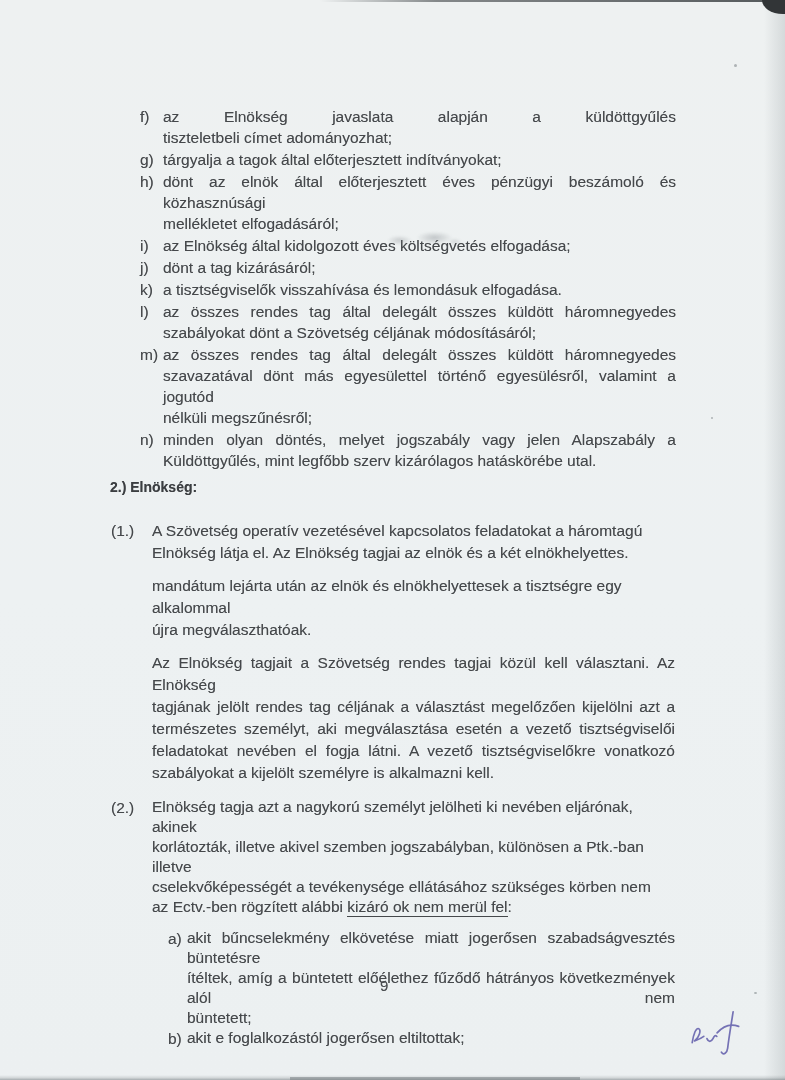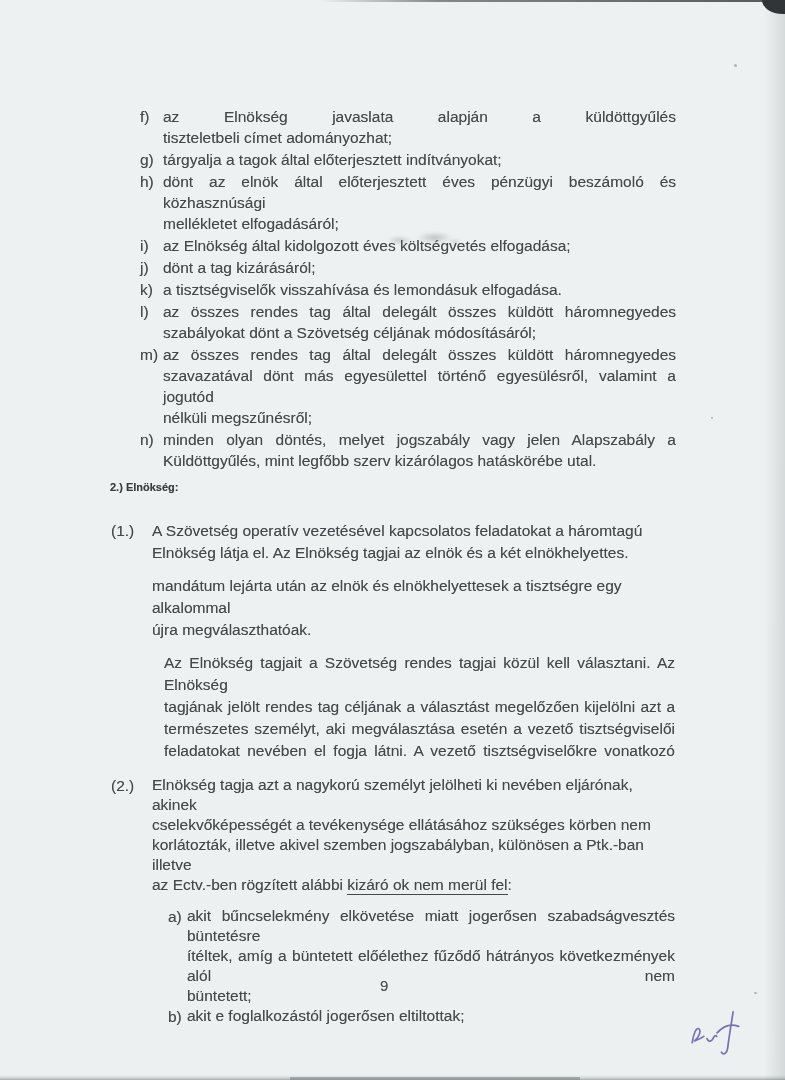--- a/index.html
+++ b/index.html
@@ -23,29 +23,29 @@
   
   .list{margin-left:140px;width:537px;}
   .li-row{display:flex;margin-bottom:1px;}
   .li-label{width:23px;flex:none;}
   .li-text{width:513px;flex:none;}
   .jline{text-align:justify;text-align-last:justify;}
   
   .heading{
     margin:6px 8px 22px 110px;
     font-weight:bold;color:#3b3e41;
-    font-size:11px;line-height:21px;
+    font-size:14px;line-height:21px;
     text-shadow:0 0 0.5px rgba(59,62,65,0.5);
   }
   
   .cl-row{display:flex;margin-left:111px;}
   .cl-num{width:41px;flex:none;}
   .cl-body{width:523px;flex:none;}
   .cl-body .para{margin-bottom:11px;}
-  .cl-body .para:last-child{margin-bottom:0;margin-left:12px;}
+  .cl-body .para:last-child{margin-bottom:0;}
   .cl1 .line{line-height:22px;min-height:22px;}
   .cl2{margin-top:13px;}
   .cl2 .line{line-height:20px;min-height:20px;}
   .u{border-bottom:1px solid #45484b;padding-bottom:0.5px;}
   
   .abc{margin-left:16px;width:507px;}
   .abc-row{display:flex;}
   .abc-label{width:19px;flex:none;}
   .abc-text{width:488px;flex:none;}
   
@@ -173,32 +173,33 @@
           </div>
         <div class="para">
             <div class="line">mandátum lejárta után az elnök és elnökhelyettesek a tisztségre egy alkalommal</div>
             <div class="line">újra megválaszthatóak.</div>
           </div>
         <div class="para">
             <div class="line jline">Az Elnökség tagjait a Szövetség rendes tagjai közül kell választani. Az Elnökség</div>
             <div class="line jline">tagjának jelölt rendes tag céljának a választást megelőzően kijelölni azt a</div>
             <div class="line jline">természetes személyt, aki megválasztása esetén a vezető tisztségviselői</div>
             <div class="line jline">feladatokat nevében el fogja látni. A vezető tisztségviselőkre vonatkozó</div>
+            <div class="line">szabályokat a kijelölt személyre is alkalmazni kell.</div>
           </div>
       </div>
     </div>
 
     <div class="cl-row cl2">
       <div class="cl-num">(2.)</div>
       <div class="cl-body">
         <div class="para">
           <div>
               <div class="line">Elnökség tagja azt a nagykorú személyt jelölheti ki nevében eljárónak, akinek</div>
+              <div class="line">korlátozták, illetve akivel szemben jogszabályban, különösen a Ptk.-ban illetve</div>
               <div class="line">cselekvőképességét a tevékenysége ellátásához szükséges körben nem</div>
-              <div class="line">korlátozták, illetve akivel szemben jogszabályban, különösen a Ptk.-ban illetve</div>
             </div>
           <div class="line"><span>az Ectv.-ben rögzített alábbi </span><span class="u">kizáró ok nem merül fel</span><span>:</span></div>
         </div>
         <div class="abc">
           <div class="abc-row">
             <div class="abc-label">a)</div>
             <div class="abc-text">
                 <div class="line jline">akit bűncselekmény elkövetése miatt jogerősen szabadságvesztés büntetésre</div>
                 <div class="line jline">ítéltek, amíg a büntetett előélethez fűződő hátrányos következmények alól nem</div>
                 <div class="line">büntetett;</div>

